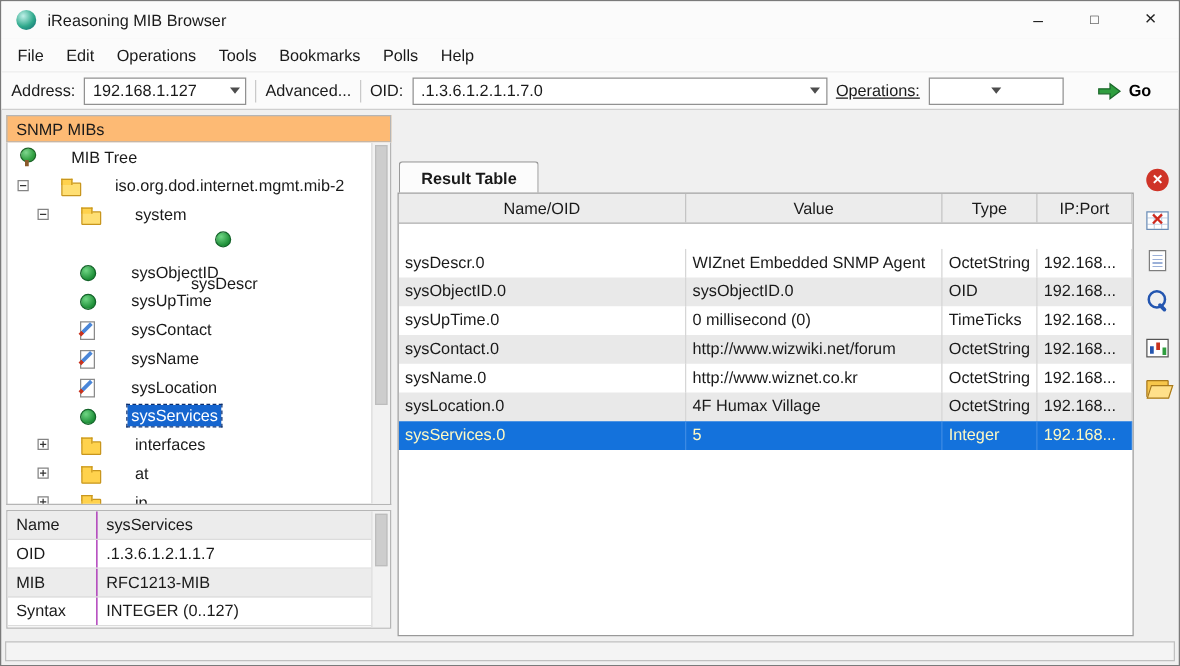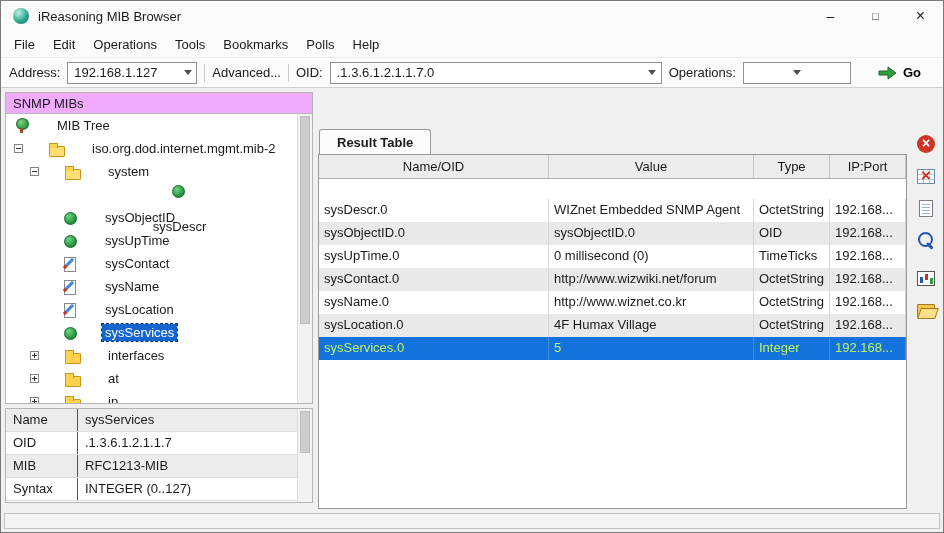--- a/index.html
+++ b/index.html
@@ -42,21 +42,21 @@
   .combo.ops { width:108px;flex-direction:column; }
   .tb-sep { width:1px; height:18px; background:#c9c9c9; flex:none; }
   .advanced { cursor:default; }
   .go-btn { display:flex; align-items:center; gap:5px; background:transparent; border:none; margin-left:14px; padding:2px 6px; font:inherit; font-weight:bold; cursor:pointer; }
 
   
   .main { flex:1; display:flex; padding:4px 3px 0 4px; gap:5px; min-height:0; }
 
   
   .left-panel { width:308px; flex:none; display:flex; flex-direction:column; }
-  .left-header { height:22px; background:#f0abfc; border:1px solid #b5b5b5; display:flex; align-items:center; padding:0 7px; flex:none; }
+  .left-header { height:22px; background:#fdba74; border:1px solid #b5b5b5; display:flex; align-items:center; padding:0 7px; flex:none; }
   .tree-box { height:290px; border:1px solid #b5b5b5; border-top:none; background:#fff; display:flex; overflow:hidden; flex:none; }
   .tree-rows { flex:1; overflow:hidden; }
   .tree-row { height:23px; display:flex; align-items:center; white-space:nowrap; cursor:default;gap:20px; }
   .expander { width:9px; height:9px; border:1px solid #848484; background:#fff; margin-left:-16px; margin-right:6px; position:relative; flex:none; }
   .tree-row:not([data-expander]) .expander { display:none; }
   .expander::before { content:""; position:absolute; left:1px; top:3px; width:5px; height:1px; background:#333; }
   .tree-row[data-expander="plus"] .expander::after { content:""; position:absolute; left:3px; top:1px; width:1px; height:5px; background:#333; }
   .tree-icon { width:15px; height:15px; margin-right:5px; position:relative; flex:none; }
   .tree-row[data-icon="mib-tree"] .tree-icon::before { content:""; position:absolute; left:2px; top:0; width:11px; height:10px; border-radius:50%;
     background: radial-gradient(circle at 35% 30%, #7fd68e, #2f9e3f 65%); border:1px solid #1c6427; }
@@ -93,21 +93,21 @@
   .tab-row { height:27px; display:flex; align-items:flex-end; flex:none;margin-top:36px; }
   .tab { height:26px; padding:0 17px; background:#fcfcfc; border:1px solid #999; border-bottom:none;
     border-radius:3px 3px 0 0; display:flex; align-items:center; font-weight:bold; margin-left:1px; }
   .table-box { flex:1; border:1px solid #999; background:#fff; display:flex; flex-direction:column; overflow:hidden; margin-top:-1px;gap:20px; }
   .rtable-header { display:grid; grid-template-columns:230px 205px 76px 1fr; height:24px; background:#ececec; border-bottom:1px solid #b0b0b0; flex:none; }
   .rtable-hcell { display:flex; align-items:center; justify-content:center; border-right:1px solid #c4c4c4; overflow:hidden; white-space:nowrap; }
   .rtable-body { flex:1; overflow:hidden; }
   .rtable-row { display:grid; grid-template-columns:230px 205px 76px 1fr; height:23px; }
   .rtable-body > div:nth-of-type(even) { background:#e9e9e9; }
   .rtable-cell { padding:3px 5px; border-right:1px solid #d6d6d6; white-space:nowrap; overflow:hidden; }
-  .rtable-body .rtable-row.selected { background:#1472dc; color:#bef264; }
+  .rtable-body .rtable-row.selected { background:#1472dc; color:#fef9c3; }
   .rtable-body .rtable-row.selected .rtable-cell { border-right-color:#3c8ae4; }
 
   
   .side-toolbar { width:28px; flex:none; display:flex; flex-direction:column; align-items:center; gap:8px; padding-top:40px; }
   .side-btn { width:24px; height:24px; border:none; background:transparent; padding:0; display:flex; align-items:center; justify-content:center; cursor:pointer; }
   .side-btn.grp { margin-top:6px; }
   .ic { display:block; position:relative; }
   .ic-stop { width:18px; height:18px; border-radius:50%; background:#cf3428; }
   .ic-stop::before { content:"×"; position:absolute; left:0; right:0; top:0; bottom:0; color:#fff; font-weight:bold; font-size:14px; line-height:17px; text-align:center; }
   .ic-clear { width:18px; height:15px; background:#fff; border:1px solid #6a8cb5;
@@ -167,21 +167,21 @@
     <span class="tb-sep"></span>
     <span class="advanced">Advanced...</span>
     <span class="tb-sep"></span>
     <span class="tb-label">OID:</span>
     <div class="combo oid">
       <span class="combo-value">.1.3.6.1.2.1.1.7.0</span>
       <span class="combo-arrow">
           <i></i>
         </span>
     </div>
-    <span class="tb-label" style="margin-left:0;">Operations:</span>
+    <span class="tb-label" style="margin-left:0;text-decoration:underline;">Operations:</span>
     <div class="combo ops">
       <span class="combo-value">Get Next</span>
       <span class="combo-arrow">
           <i></i>
         </span>
     </div>
     <button class="go-btn">
       <svg width="20" height="16" viewBox="0 0 20 16">
         <path d="M1 6 h9 V2 l8 6 -8 6 V10 H1 Z" fill="#2f9e3f" stroke="#1b672a" stroke-width="1"></path>
       </svg>

